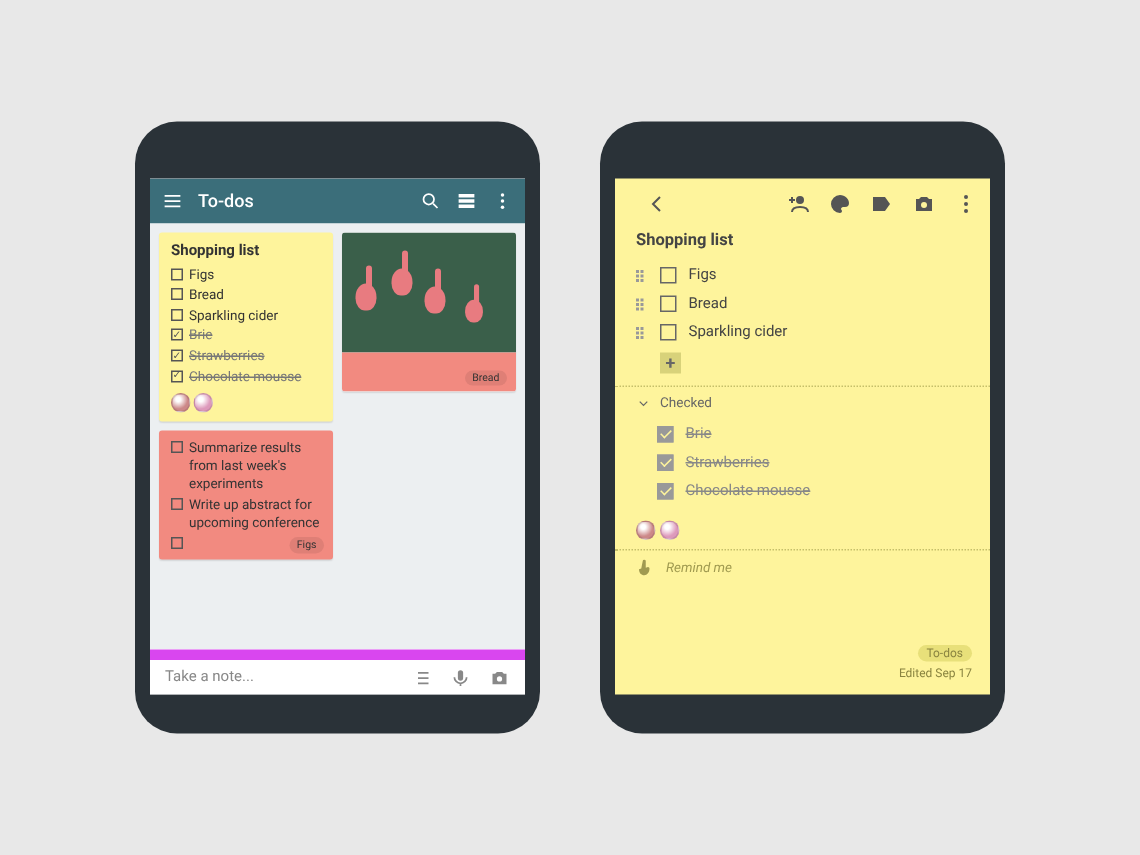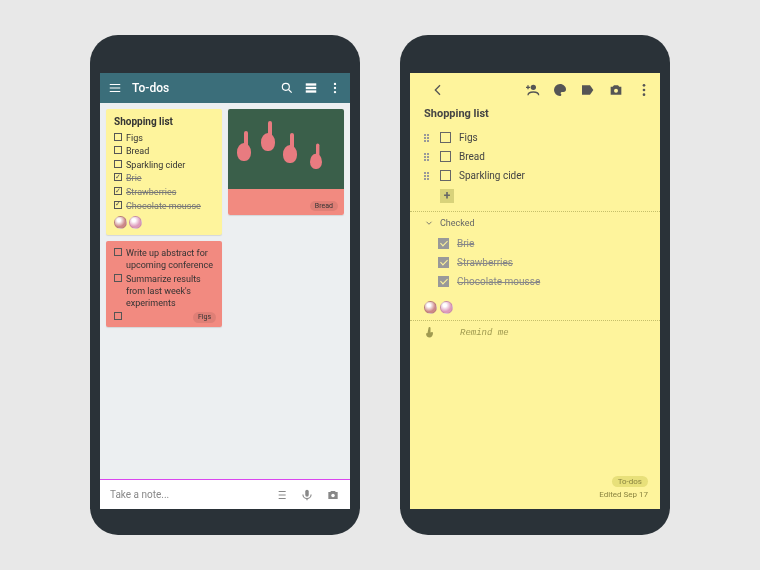--- a/index.html
+++ b/index.html
@@ -6,21 +6,21 @@
   body {
     width: 760px; height: 570px;
     background: #e8e8e8;
     font-family: Roboto, Arial, sans-serif;
     display: flex;
     justify-content: center;
     align-items: center;
     gap: 40px;
   }
   .phone {
-    width: 270px; height: 500px;
+    width: 270px; height: 408px;
     background: #2a3238;
     border-radius: 28px;
     padding: 38px 10px 26px 10px;
     position: relative;
   }
   .screen {
     width: 100%; height: 100%;
     background: #fff;
     overflow: hidden;
     font-size: 9px;
@@ -100,21 +100,21 @@
     width:4px; height:18px; background:#e87b80;
     border-radius:3px;
   }
   .photo-caption { padding:6px 8px 20px; background:#f28a80; position:relative; }
   .photo-caption .cap-text { font-size:11px; color:#454; line-height:1.3; }
   .bottom-bar {
     position:absolute; left:0; right:0; bottom:0;
     height:30px; background:#fff;
     display:flex; align-items:center;
     padding:0 10px; gap:12px;
-    border-top:1px solid #d946ef;
+    border-top:7px solid #d946ef;
     color:#888;
   }
   .bottom-bar .take-note { flex:1; font-size:10px; }
   
   .screen.detail { background:#fef49c; }
   .detail-top {
     height:34px; display:flex; align-items:center; padding:0 8px;
     color:#555;
   }
   .detail-top .spacer { flex:1; }
@@ -154,24 +154,23 @@
   .sep { border-top:1px dotted #c5bf6a; margin:6px -14px; }
   .checked-header {
     display:flex; align-items:center; gap:6px;
     font-size:9px; color:#666; margin:6px 0;text-align:center;
   }
   .chev { width:10px; height:10px; }
   .d-checked-group { padding-left:14px; }
   .d-checked-group .d-text { text-decoration:line-through; color:#888; }
   .collab { display:flex; gap:3px; margin:10px 0 4px; }
   .remind-row {
-    display:flex; align-items:center; gap:24px;
+    display:flex; align-items:center; gap:8px;
     color:#a09a50; font-style:italic; font-size:9px;
     margin-top:6px;
-    font-family:Liberation Mono, monospace;
   }
   .finger-ico { width:12px; height:12px; }
   .meta-row {
     position:absolute; right:12px; bottom:10px;
     font-size:8px; color:#8a8440;
     text-align:right;
   }
   .meta-label {
     display:inline-block; background:#e8e07a;
     padding:1px 6px; border-radius:7px; margin-bottom:3px;
@@ -243,25 +242,25 @@
             </div>
           <div class="avatars">
             <span class="avatar"></span>
             <span class="avatar b"></span>
           </div>
         </div>
 
         <div class="note note-red">
           <div class="check-item">
               <span class="cbox"></span>
+              <span>Summarize results from last week's experiments</span>
+            </div>
+          <div class="check-item">
+              <span class="cbox"></span>
               <span>Write up abstract for upcoming conference</span>
-            </div>
-          <div class="check-item">
-              <span class="cbox"></span>
-              <span>Summarize results from last week's experiments</span>
             </div>
           <div class="check-item">
               <span class="cbox"></span>
             </div>
           <div class="note-label">Figs</div>
         </div>
       </div>
 
       <div class="col">
         <div class="photo-card">

